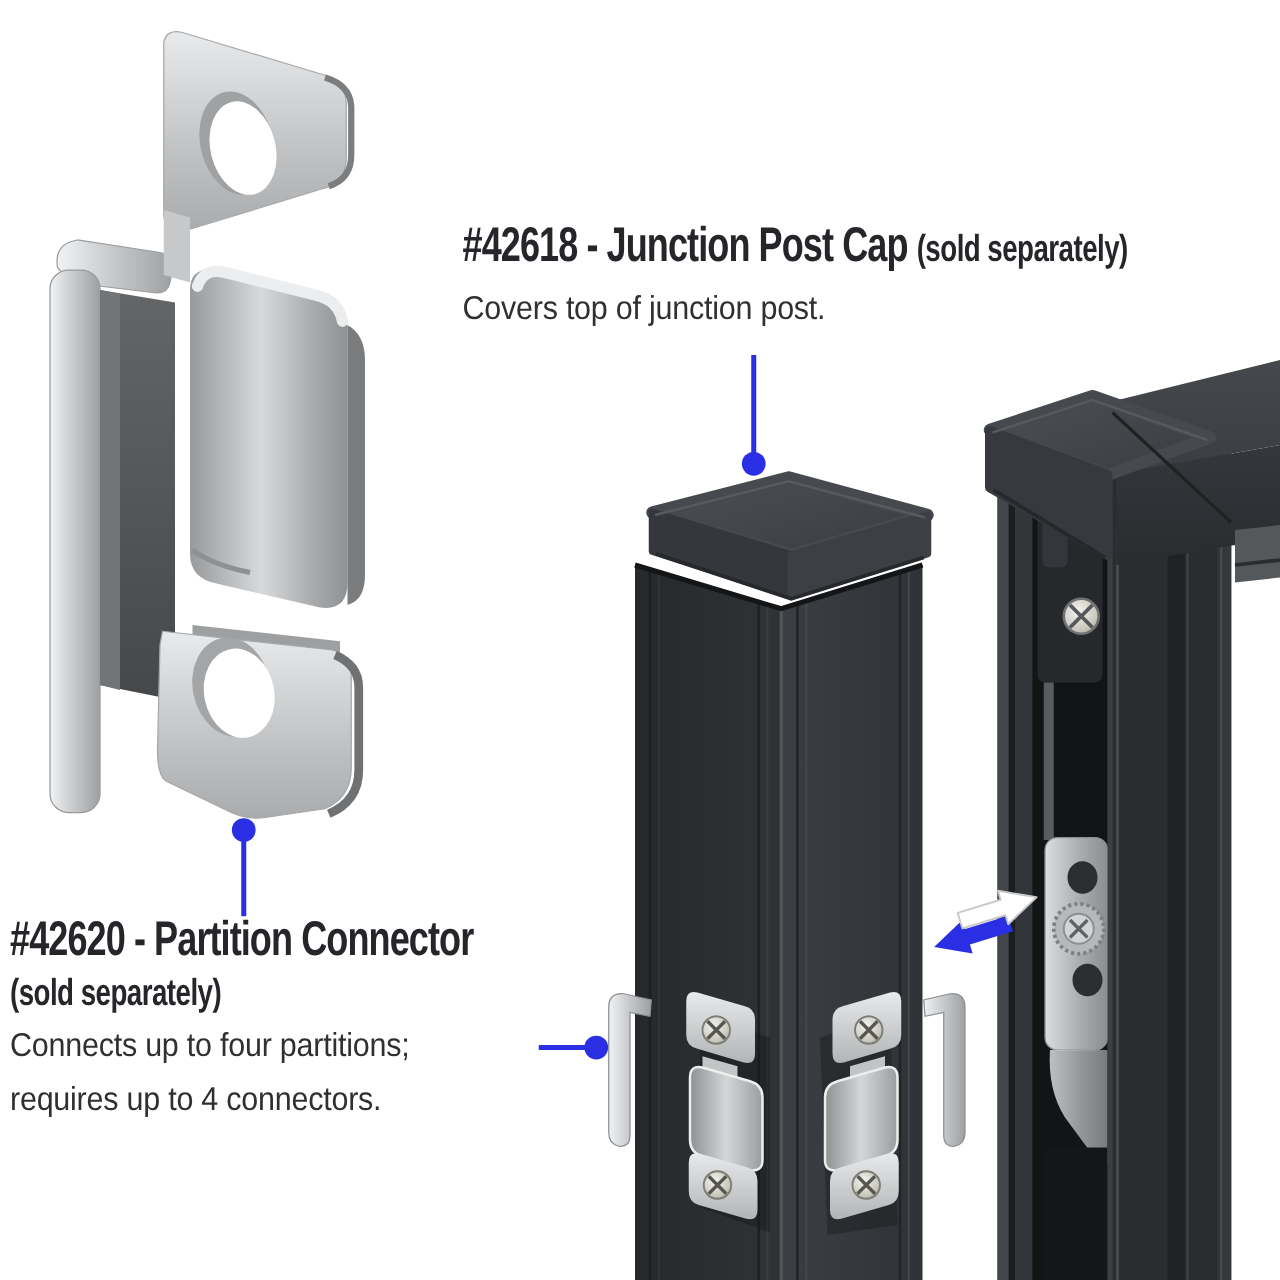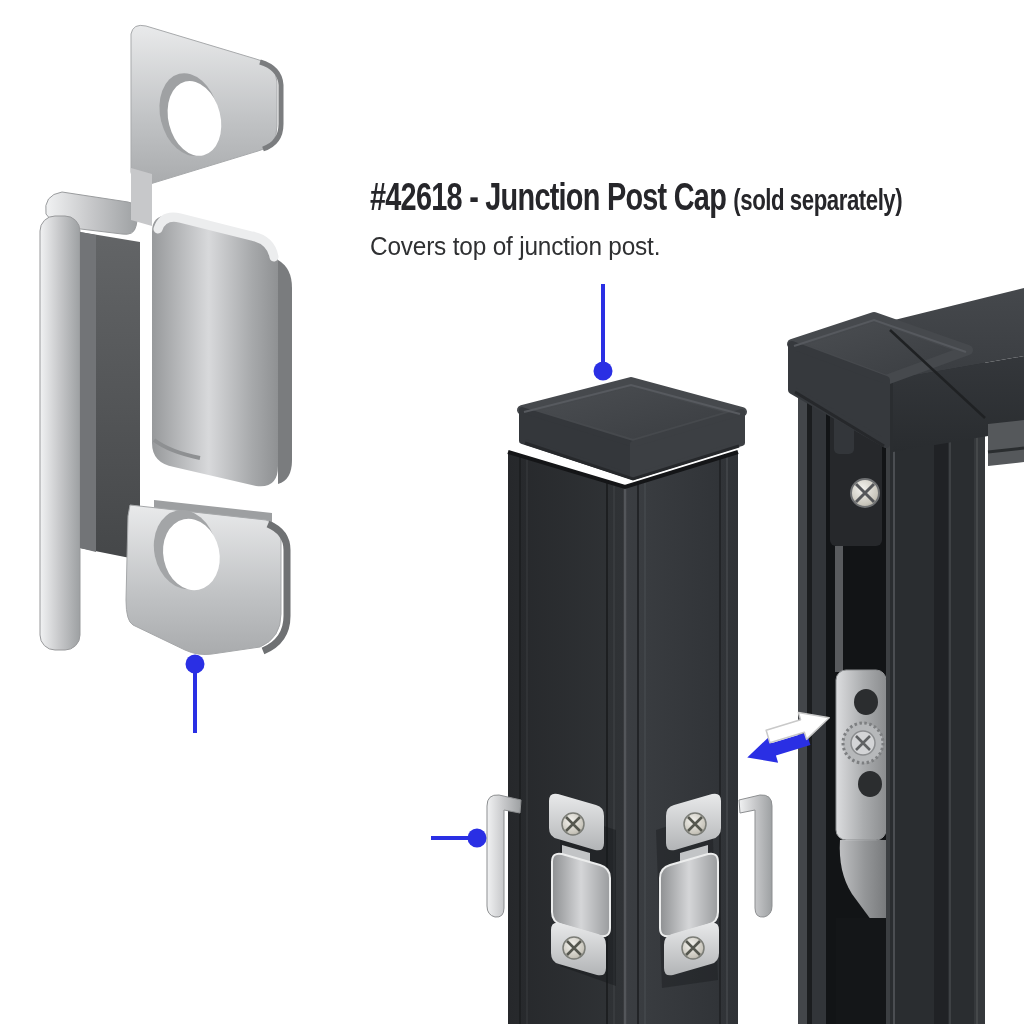--- a/index.html
+++ b/index.html
@@ -284,14 +284,20 @@
 </svg>
 
 <div class="annotation" id="cap-annotation">
   <div class="title-line">
     <span>#42618 - Junction Post Cap</span>
     <span class="sold-suffix">(sold separately)</span>
   </div>
   <div class="desc-line">Covers top of junction post.</div>
 </div>
 
-
+<div class="annotation" id="connector-annotation">
+  <div class="title-line">#42620 - Partition Connector</div>
+  <div class="sold-line">(sold separately)</div>
+  <div class="desc-line">Connects up to four partitions;</div>
+  <div class="desc-line">requires up to 4 connectors.</div>
 </div>
 
+</div>
+
 </body></html>

